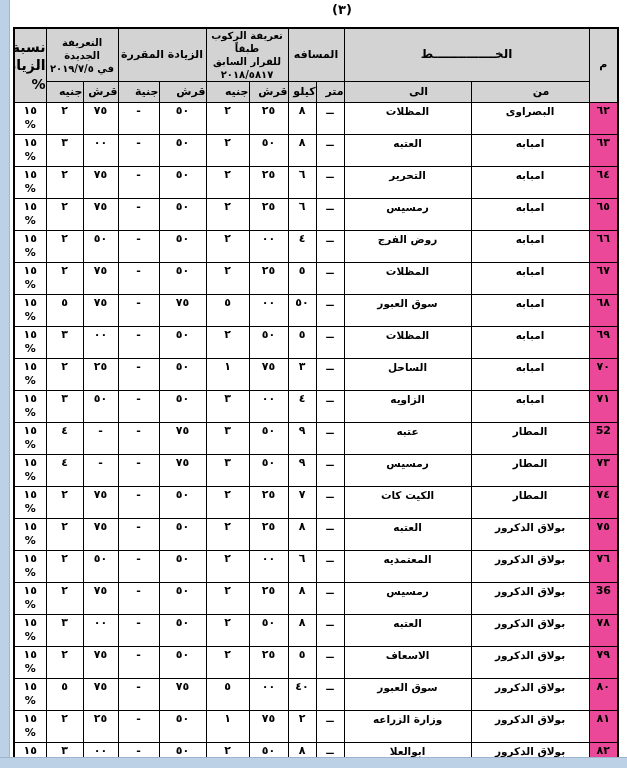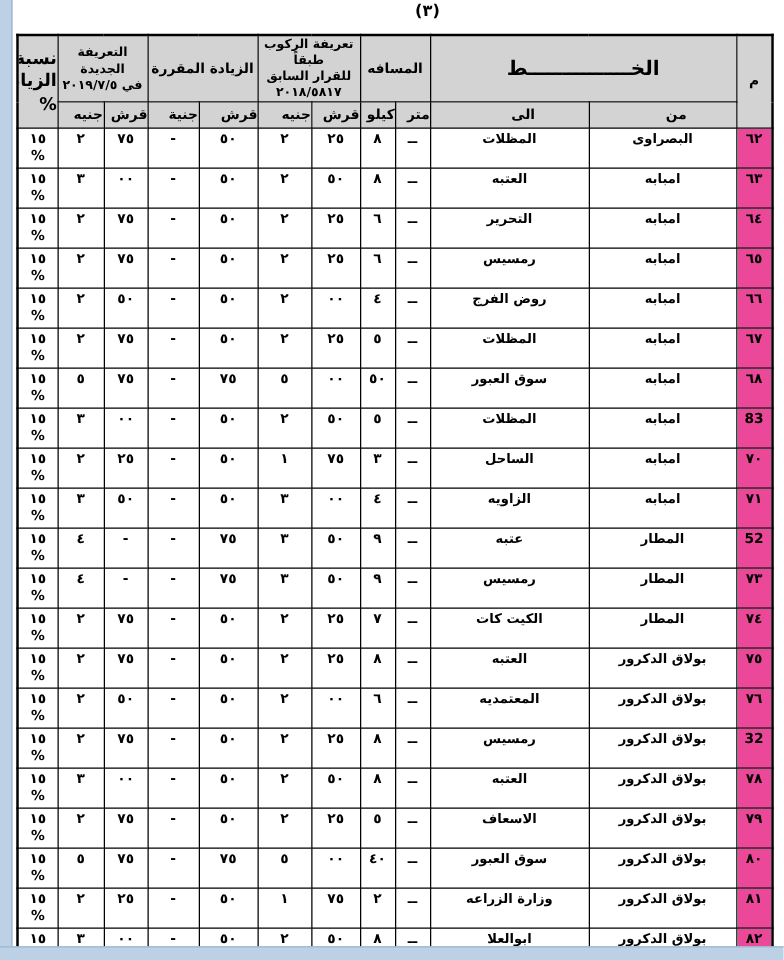--- a/index.html
+++ b/index.html
@@ -47,21 +47,21 @@
     text-align: center;
     overflow: hidden;
     padding: 0;
   }
   .fare thead th {
     background: #d3d3d3;
     vertical-align: middle;
     line-height: 1.3;
   }
   th.group { font-size: 11px; white-space: pre-line; }
-  th.group-line { font-size: 16px; }
+  th.group-line { font-size: 12px; }
   th.group-tariff { font-size: 10px; line-height: 1.35; }
   th.group-pct { font-size: 14px; white-space: pre-line; line-height: 1.6; text-align: right; }
   tr.h1 { height: 52px; }
   tr.h2 { height: 21px; }
   tr.h2 th { font-size: 11px; padding-left: 22px; }
   .fare tbody tr { height: 32px; }
   .fare tbody td {
     vertical-align: top;
     font-size: 11px;
     line-height: 14px;
@@ -230,21 +230,21 @@
     <td>٥</td>
     <td>٧٥</td>
     <td>-</td>
     <td>٧٥</td>
     <td>٥</td>
     <td class="pct">١٥
 %</td>
   </tr>
 
   <tr>
-    <td class="no">83</td>
+    <td class="no">٦٩</td>
     <td class="place">امبابه</td>
     <td class="place">المظلات</td>
     <td>ــ</td>
     <td>٥</td>
     <td>٥٠</td>
     <td>٢</td>
     <td>٥٠</td>
     <td>-</td>
     <td>٠٠</td>
     <td>٣</td>
@@ -358,21 +358,21 @@
     <td>٢</td>
     <td>٥٠</td>
     <td>-</td>
     <td>٥٠</td>
     <td>٢</td>
     <td class="pct">١٥
 %</td>
   </tr>
 
   <tr>
-    <td class="no">32</td>
+    <td class="no">36</td>
     <td class="place">بولاق الدكرور</td>
     <td class="place">رمسيس</td>
     <td>ــ</td>
     <td>٨</td>
     <td>٢٥</td>
     <td>٢</td>
     <td>٥٠</td>
     <td>-</td>
     <td>٧٥</td>
     <td>٢</td>

